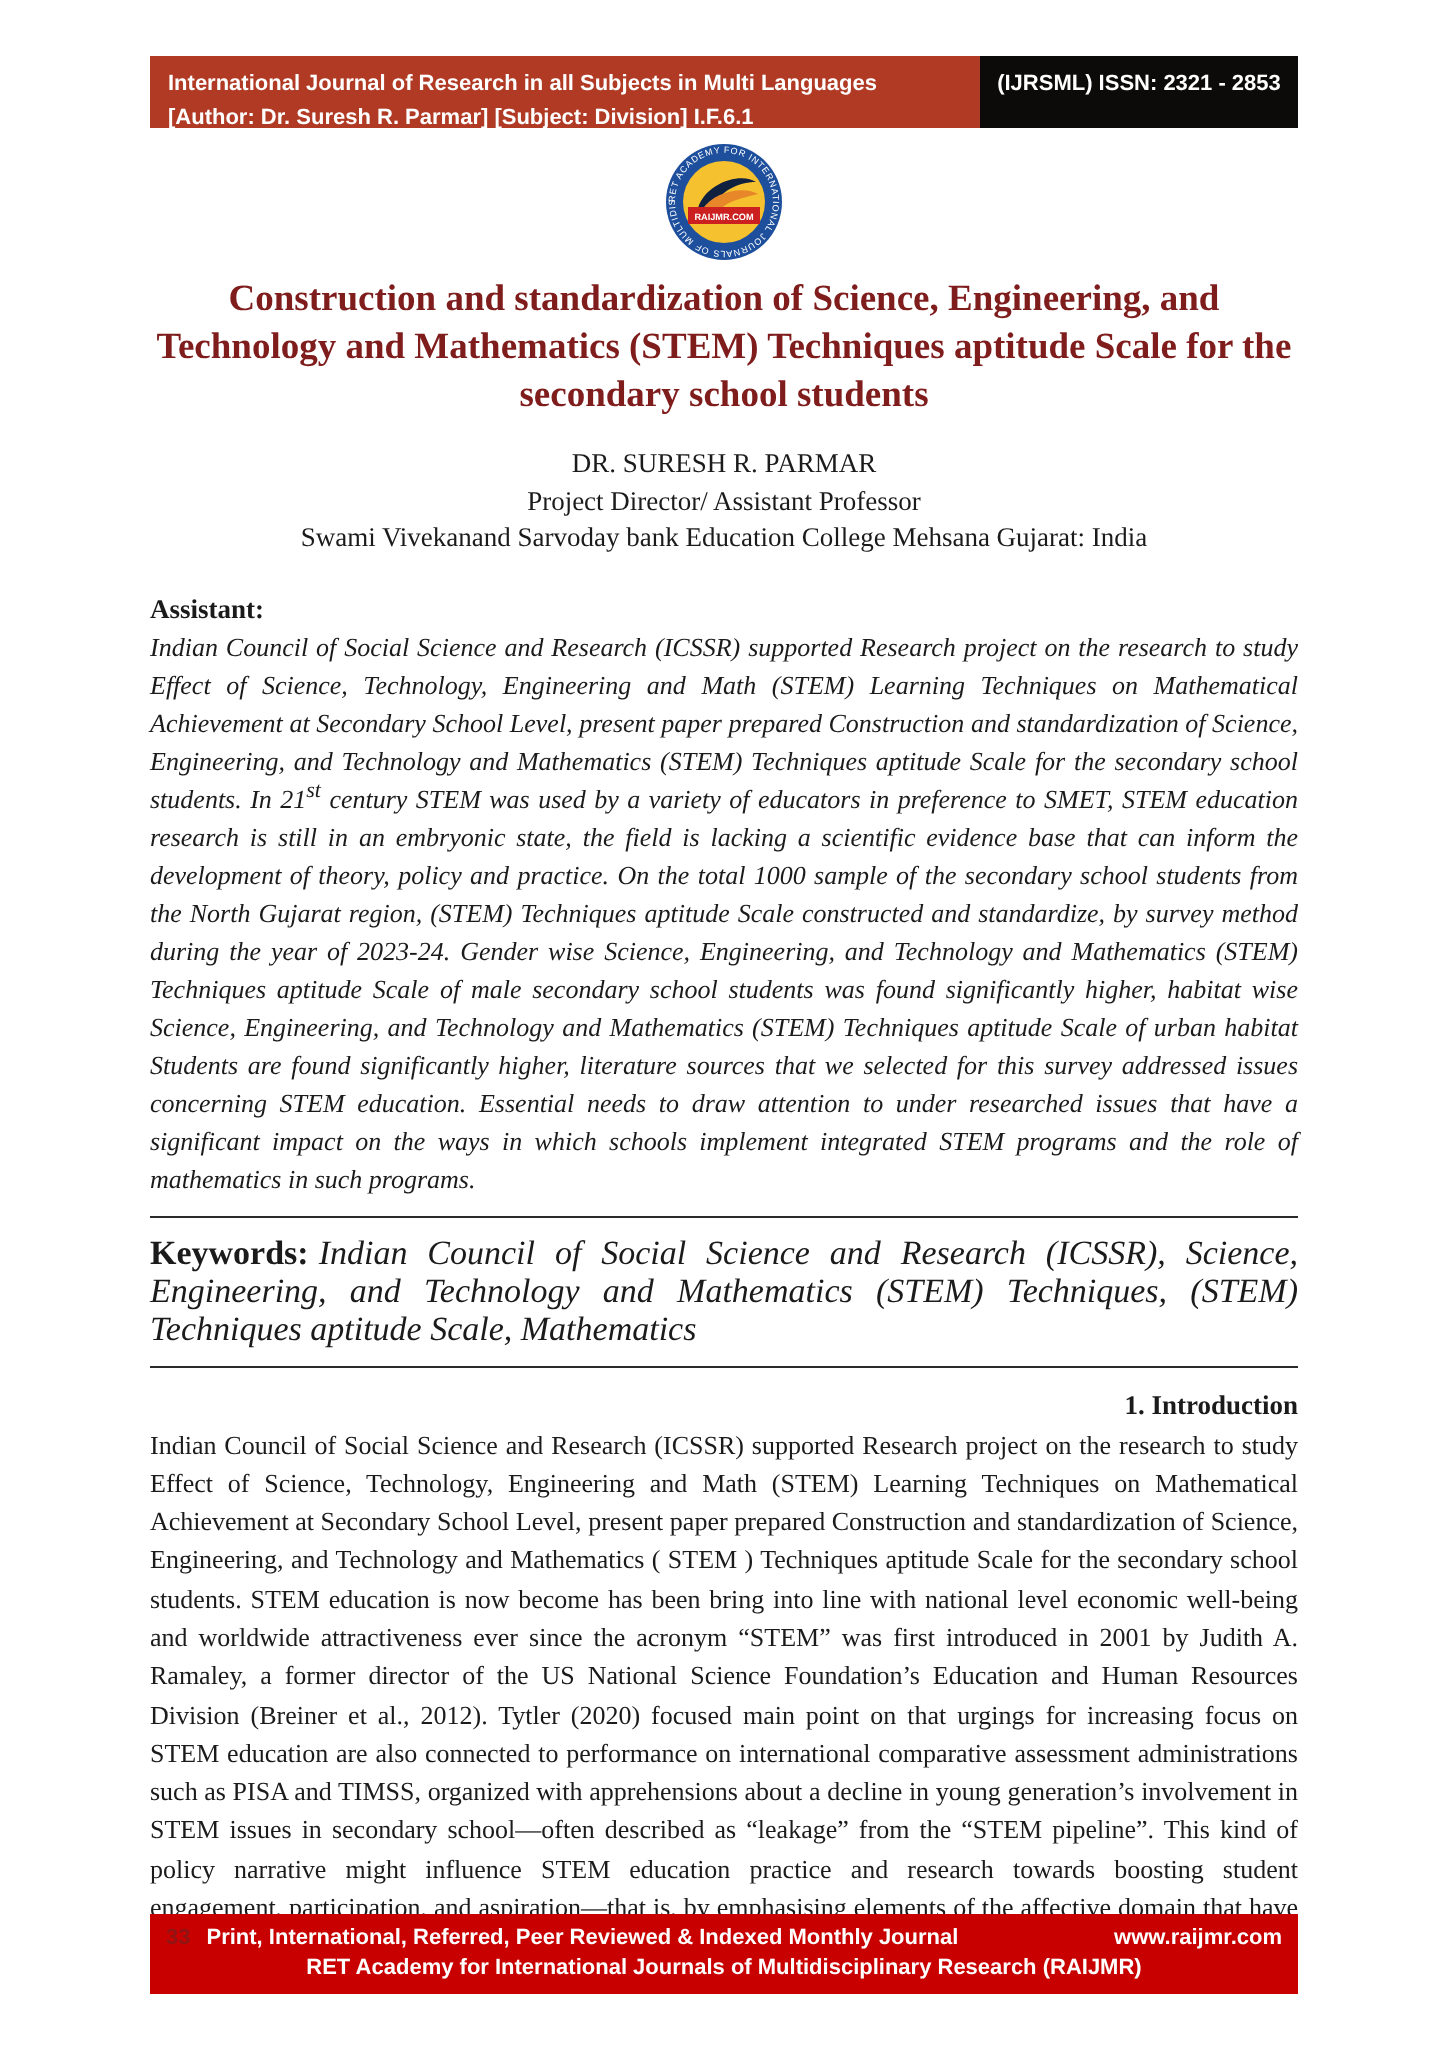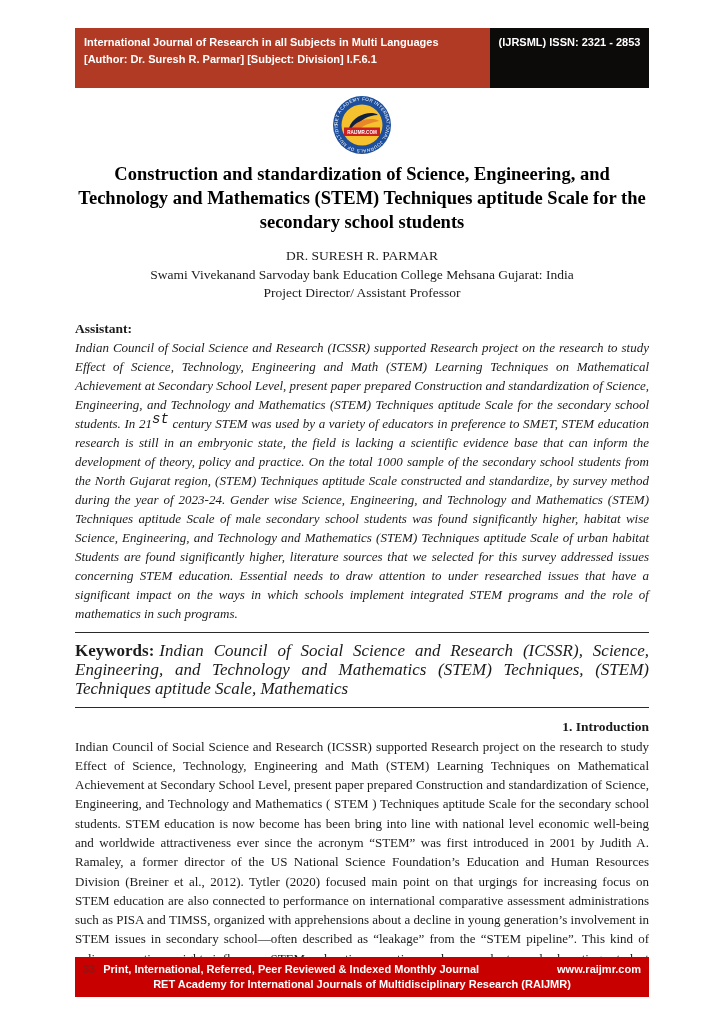--- a/index.html
+++ b/index.html
@@ -13,50 +13,50 @@
     overflow: hidden;
     margin: 0 auto;
   }
   .content {
     position: absolute; top: 0; left: 0; width: 724px; height: 957px;
     overflow: hidden;
   }
   .inner { margin: 0 auto; width: 574px; }
 
   
-  .header-bar { display: flex; margin-top: 28px; height: 60px; }
+  .header-bar { display: flex; margin-top: 28px; height: 36px; }
   .header-left {
     width: 415px; background: #b13a24; color: #fff;
     font-family: "Liberation Sans", sans-serif; font-weight: bold;
     font-size: 11px; line-height: 17px; padding: 6px 9px;
   }
   .header-right {
     width: 159px; background: #0d0b0a; color: #fff;
     font-family: "Liberation Sans", sans-serif; font-weight: bold;
     font-size: 11px; line-height: 17px; padding: 6px 6px;
     text-align: center;
   }
 
   
   .logo-wrap { display: flex; justify-content: center; margin-top: 7px; }
 
   
   .paper-title {
     margin-top: 7px; text-align: center; font-weight: bold;
-    font-size: 18.5px; line-height: 24px; color: #000000;
+    font-size: 18.5px; line-height: 24px; color: #7f1d1d;
   }
   .author-block { margin-top: 13px; text-align: center; font-size: 13.5px; line-height: 18.5px; }
 
   
   .abstract-heading { margin-top: 17px; font-weight: bold; font-size: 13.5px; line-height: 18px; }
   .abstract-body {
     margin: 0; font-style: italic; font-size: 13px; line-height: 19px;
     text-align: justify;
   }
-  .abstract-body sup { font-size: 14px; line-height: 0; font-family: Liberation Mono, monospace; }
+  .abstract-body sup { font-size: 11px; line-height: 0; }
 
   .rule { border: none; border-top: 1.4px solid #2a2a2a; margin: 9px 0 8px 0; }
 
   .keywords-line { margin: 0; font-size: 17px; line-height: 19px; text-align: justify; }
   .kw-label { font-weight: bold; font-style: normal; margin-right: 5px; }
   .kw-text { font-style: italic; }
 
   .intro-heading { margin-top: 9px; font-weight: bold; font-size: 13.5px; line-height: 19px; text-align: right; }
   .intro-body { margin: 1px 0 0 0; font-size: 13px; line-height: 19.3px; text-align: justify; }
 
@@ -104,22 +104,22 @@
           <path d="M19,34 C25,24 41,22 47,26 C39,28 29,30 27,36 Z" fill="#e8862a"></path>
           <rect x="12" y="32.5" width="36" height="8.5" fill="#cc1f1f"></rect>
           <text x="30" y="38.8" font-size="4.6" text-anchor="middle" fill="#ffffff" font-family="Liberation Sans, sans-serif" font-weight="bold">RAIJMR.COM</text>
         </svg>
       </div>
 
       <h1 class="paper-title" style="margin-bottom:0;">Construction and standardization of Science, Engineering, and Technology and Mathematics (STEM) Techniques aptitude Scale for the secondary school students</h1>
 
       <div class="author-block">
         <div>DR. SURESH R. PARMAR</div>
+        <div>Project Director/ Assistant Professor</div>
         <div>Swami Vivekanand Sarvoday bank Education College Mehsana Gujarat: India</div>
-        <div>Project Director/ Assistant Professor</div>
       </div>
 
       <div class="abstract-heading">Assistant:</div>
       <p class="abstract-body"><span>Indian Council of Social Science and Research (ICSSR) supported Research project on the research to study Effect of Science, Technology, Engineering and Math (STEM) Learning Techniques on Mathematical Achievement at Secondary School Level, present paper prepared Construction and standardization of Science, Engineering, and Technology and Mathematics (STEM) Techniques aptitude Scale for the secondary school students. In 21</span><sup>st</sup><span> century STEM was used by a variety of educators in preference to SMET, STEM education research is still in an embryonic state, the field is lacking a scientific evidence base that can inform the development of theory, policy and practice. On the total 1000 sample of the secondary school students from the North Gujarat region, (STEM) Techniques aptitude Scale constructed and standardize, by survey method during the year of 2023-24. Gender wise Science, Engineering, and Technology and Mathematics (STEM) Techniques aptitude Scale of male secondary school students was found significantly higher, habitat wise Science, Engineering, and Technology and Mathematics (STEM) Techniques aptitude Scale of urban habitat Students are found significantly higher, literature sources that we selected for this survey addressed issues concerning STEM education. Essential needs to draw attention to under researched issues that have a significant impact on the ways in which schools implement integrated STEM programs and the role of mathematics in such programs.</span></p>
 
       <hr class="rule">
 
       <p class="keywords-line"><span class="kw-label">Keywords:</span><span class="kw-text">Indian Council of Social Science and Research (ICSSR), Science, Engineering, and Technology and Mathematics (STEM) Techniques, (STEM) Techniques aptitude Scale, Mathematics</span></p>
 
       <hr class="rule">

